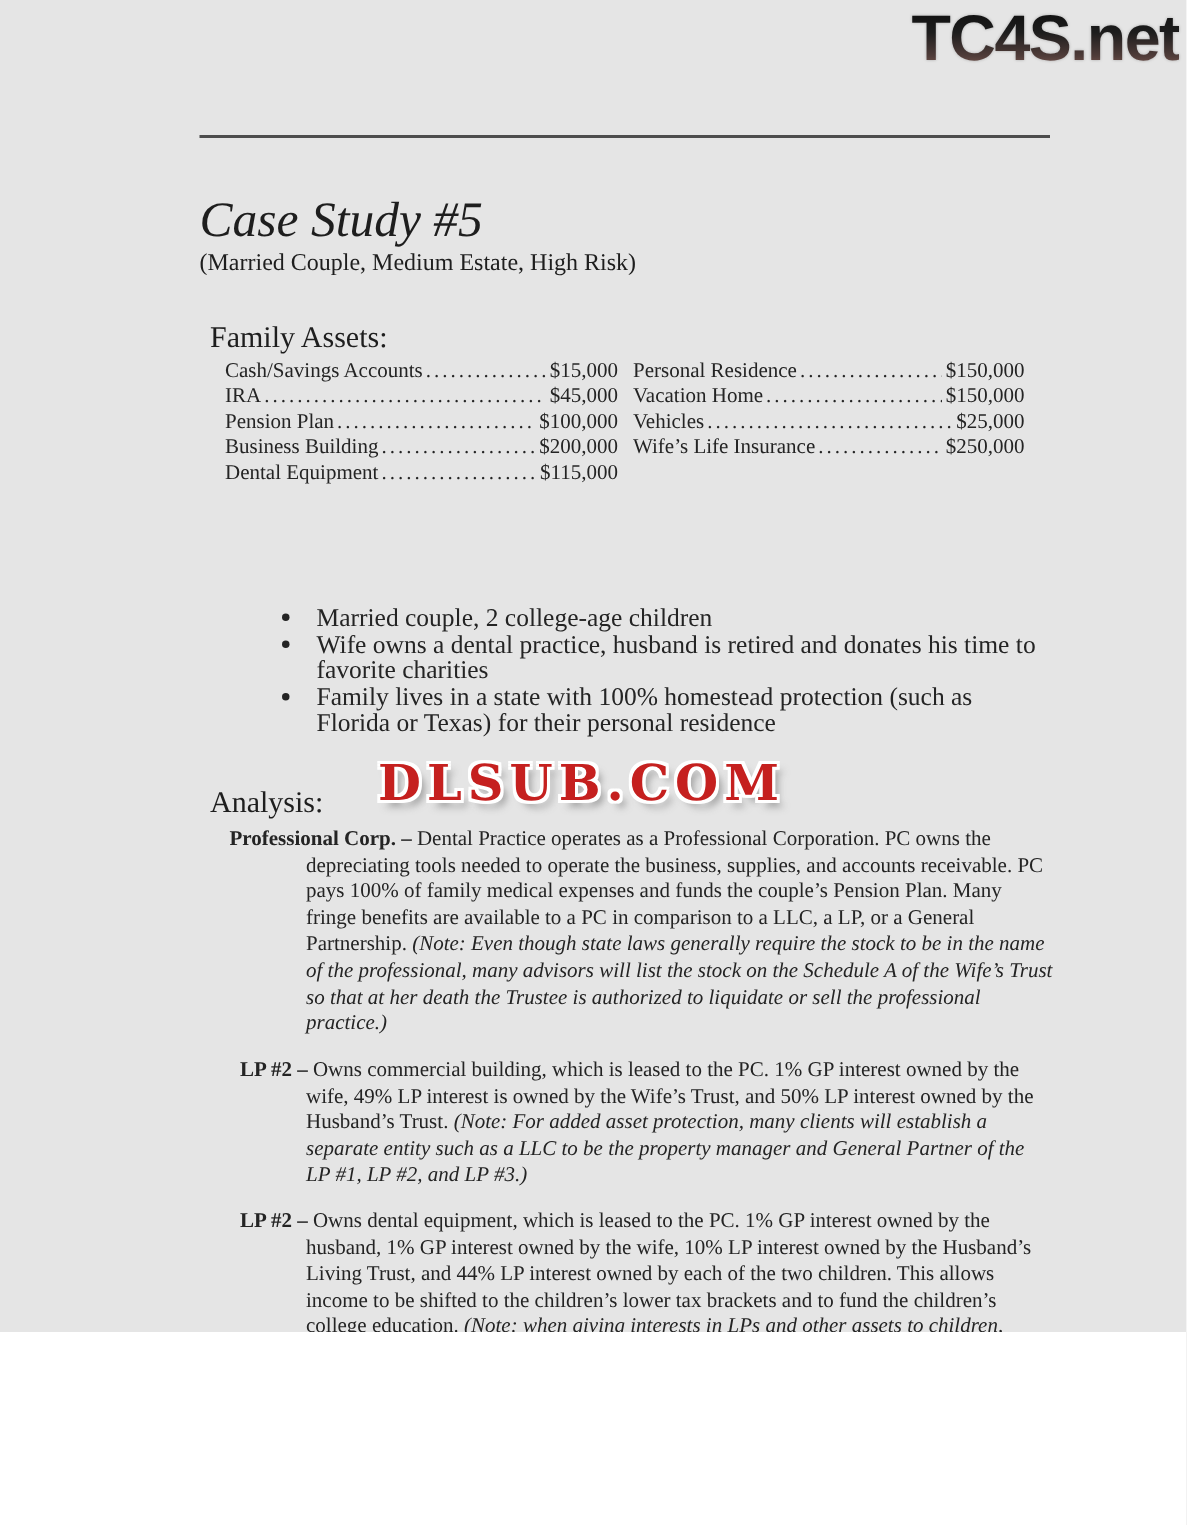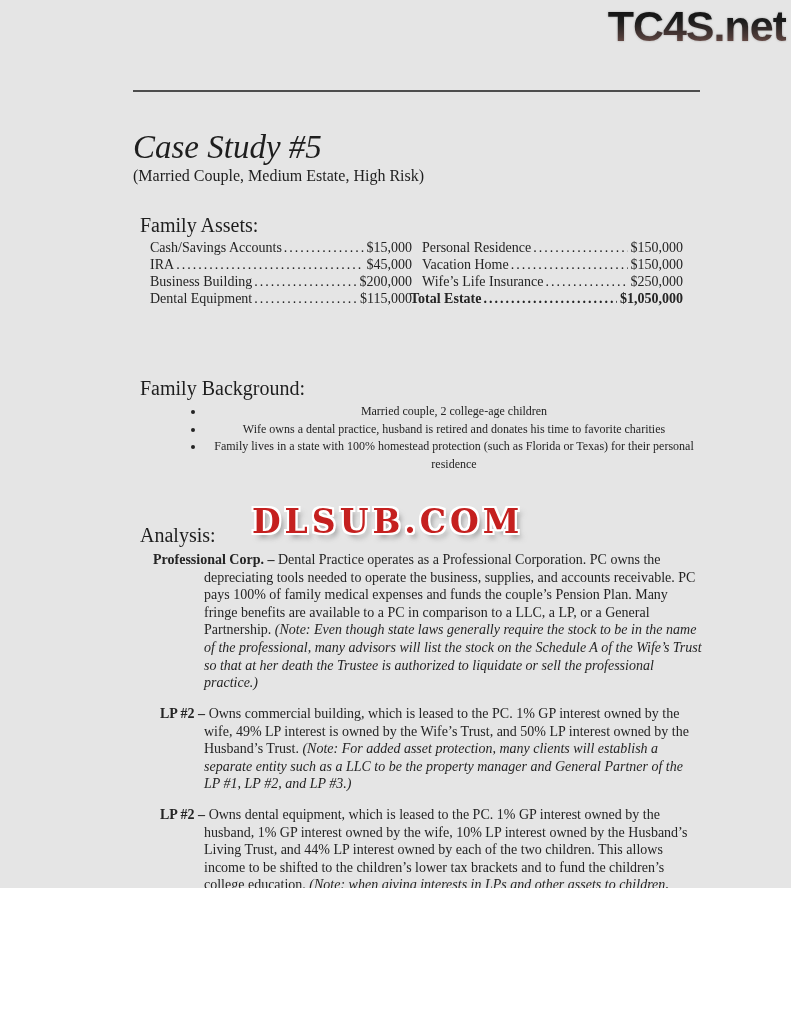--- a/index.html
+++ b/index.html
@@ -76,21 +76,21 @@
   .asset-value { white-space: nowrap; padding-left: 3px; }
 
   .bullets {
     position: absolute;
     left: 181px;
     top: 403px;
     width: 516px;
     margin: 0;
     padding: 0 0 0 24px;
   }
-  .bullets li { font-size: 12px; line-height: 17.5px; padding-left: 6px; text-align: center; }
+  .bullets li { font-size: 17px; line-height: 17.5px; padding-left: 6px; }
 
   
   .watermark {
     position: absolute;
     left: 252px;
     top: 502px;
     font-family: "DejaVu Serif", serif;
     font-weight: 700;
     font-size: 33px;
     letter-spacing: 4px;
@@ -152,20 +152,25 @@
       <span class="asset-label">Cash/Savings Accounts</span>
         <span class="asset-dots"></span>
         <span class="asset-value">$15,000</span>
     </div>
     <div class="asset-row">
       <span class="asset-label">IRA</span>
         <span class="asset-dots"></span>
         <span class="asset-value">$45,000</span>
     </div>
     <div class="asset-row">
+      <span class="asset-label">Pension Plan</span>
+        <span class="asset-dots"></span>
+        <span class="asset-value">$100,000</span>
+    </div>
+    <div class="asset-row">
       <span class="asset-label">Business Building</span>
         <span class="asset-dots"></span>
         <span class="asset-value">$200,000</span>
     </div>
     <div class="asset-row">
       <span class="asset-label">Dental Equipment</span>
         <span class="asset-dots"></span>
         <span class="asset-value">$115,000</span>
     </div>
   </div>
@@ -175,32 +180,31 @@
       <span class="asset-label">Personal Residence</span>
         <span class="asset-dots"></span>
         <span class="asset-value">$150,000</span>
     </div>
     <div class="asset-row indent">
       <span class="asset-label">Vacation Home</span>
         <span class="asset-dots"></span>
         <span class="asset-value">$150,000</span>
     </div>
     <div class="asset-row indent">
+      <span class="asset-label">Vehicles</span>
+        <span class="asset-dots"></span>
+        <span class="asset-value">$25,000</span>
+    </div>
+    <div class="asset-row indent">
       <span class="asset-label">Wife’s Life Insurance</span>
         <span class="asset-dots"></span>
         <span class="asset-value">$250,000</span>
     </div>
-    <div class="asset-row bold">
-      <span class="asset-label">Total Estate</span>
-        <span class="asset-dots"></span>
-        <span class="asset-value">$1,050,000</span>
-    </div>
   </div>
 
-  <div class="section-heading h-background">Family Background:</div>
 
   <ul class="bullets">
     <li>Married couple, 2 college-age children</li>
     <li>Wife owns a dental practice, husband is retired and donates his time to favorite charities</li>
     <li>Family lives in a state with 100% homestead protection (such as Florida or Texas) for their personal residence</li>
   </ul>
 
   <div class="watermark">DLSUB.COM</div>
 
   <div class="section-heading h-analysis">Analysis:</div>

